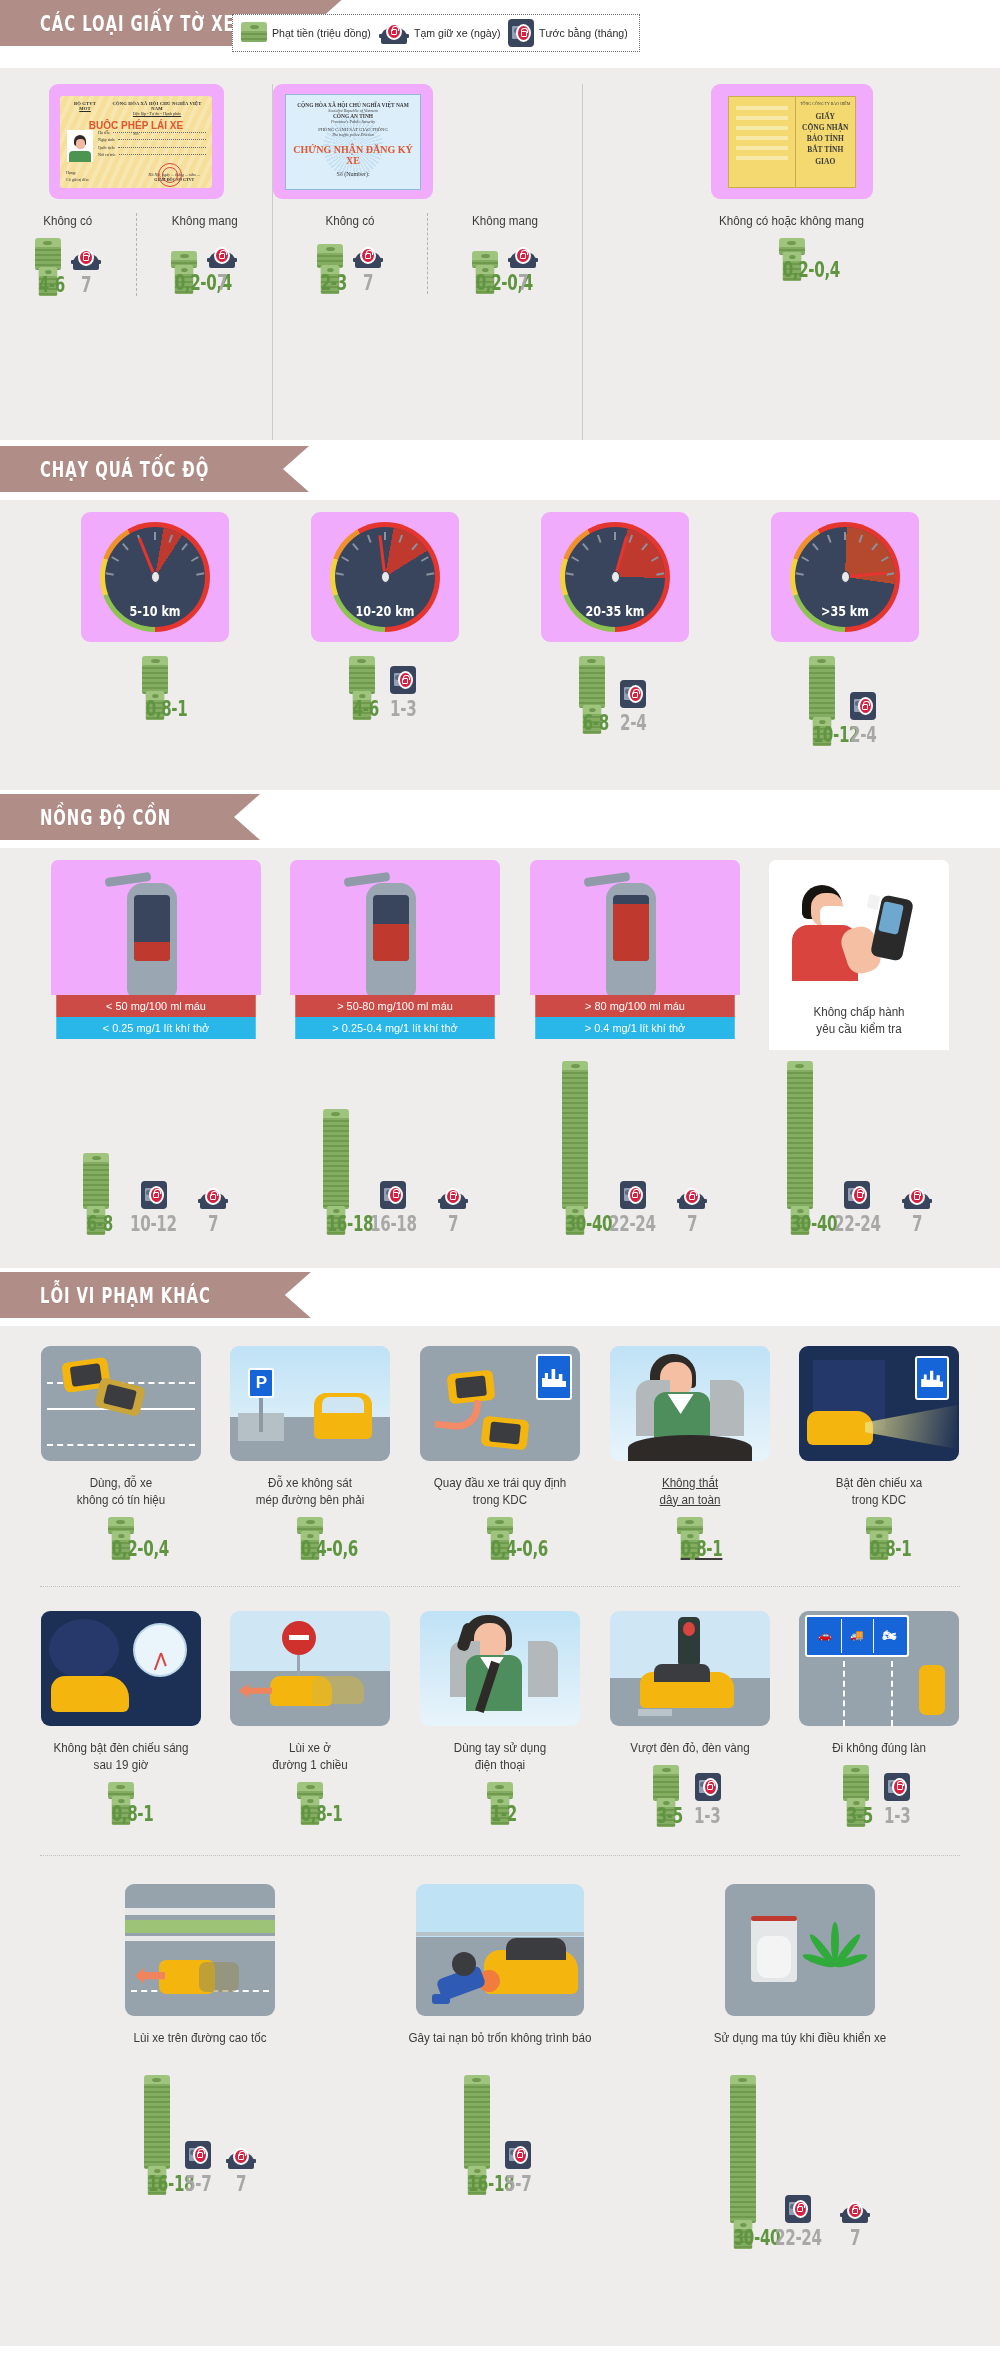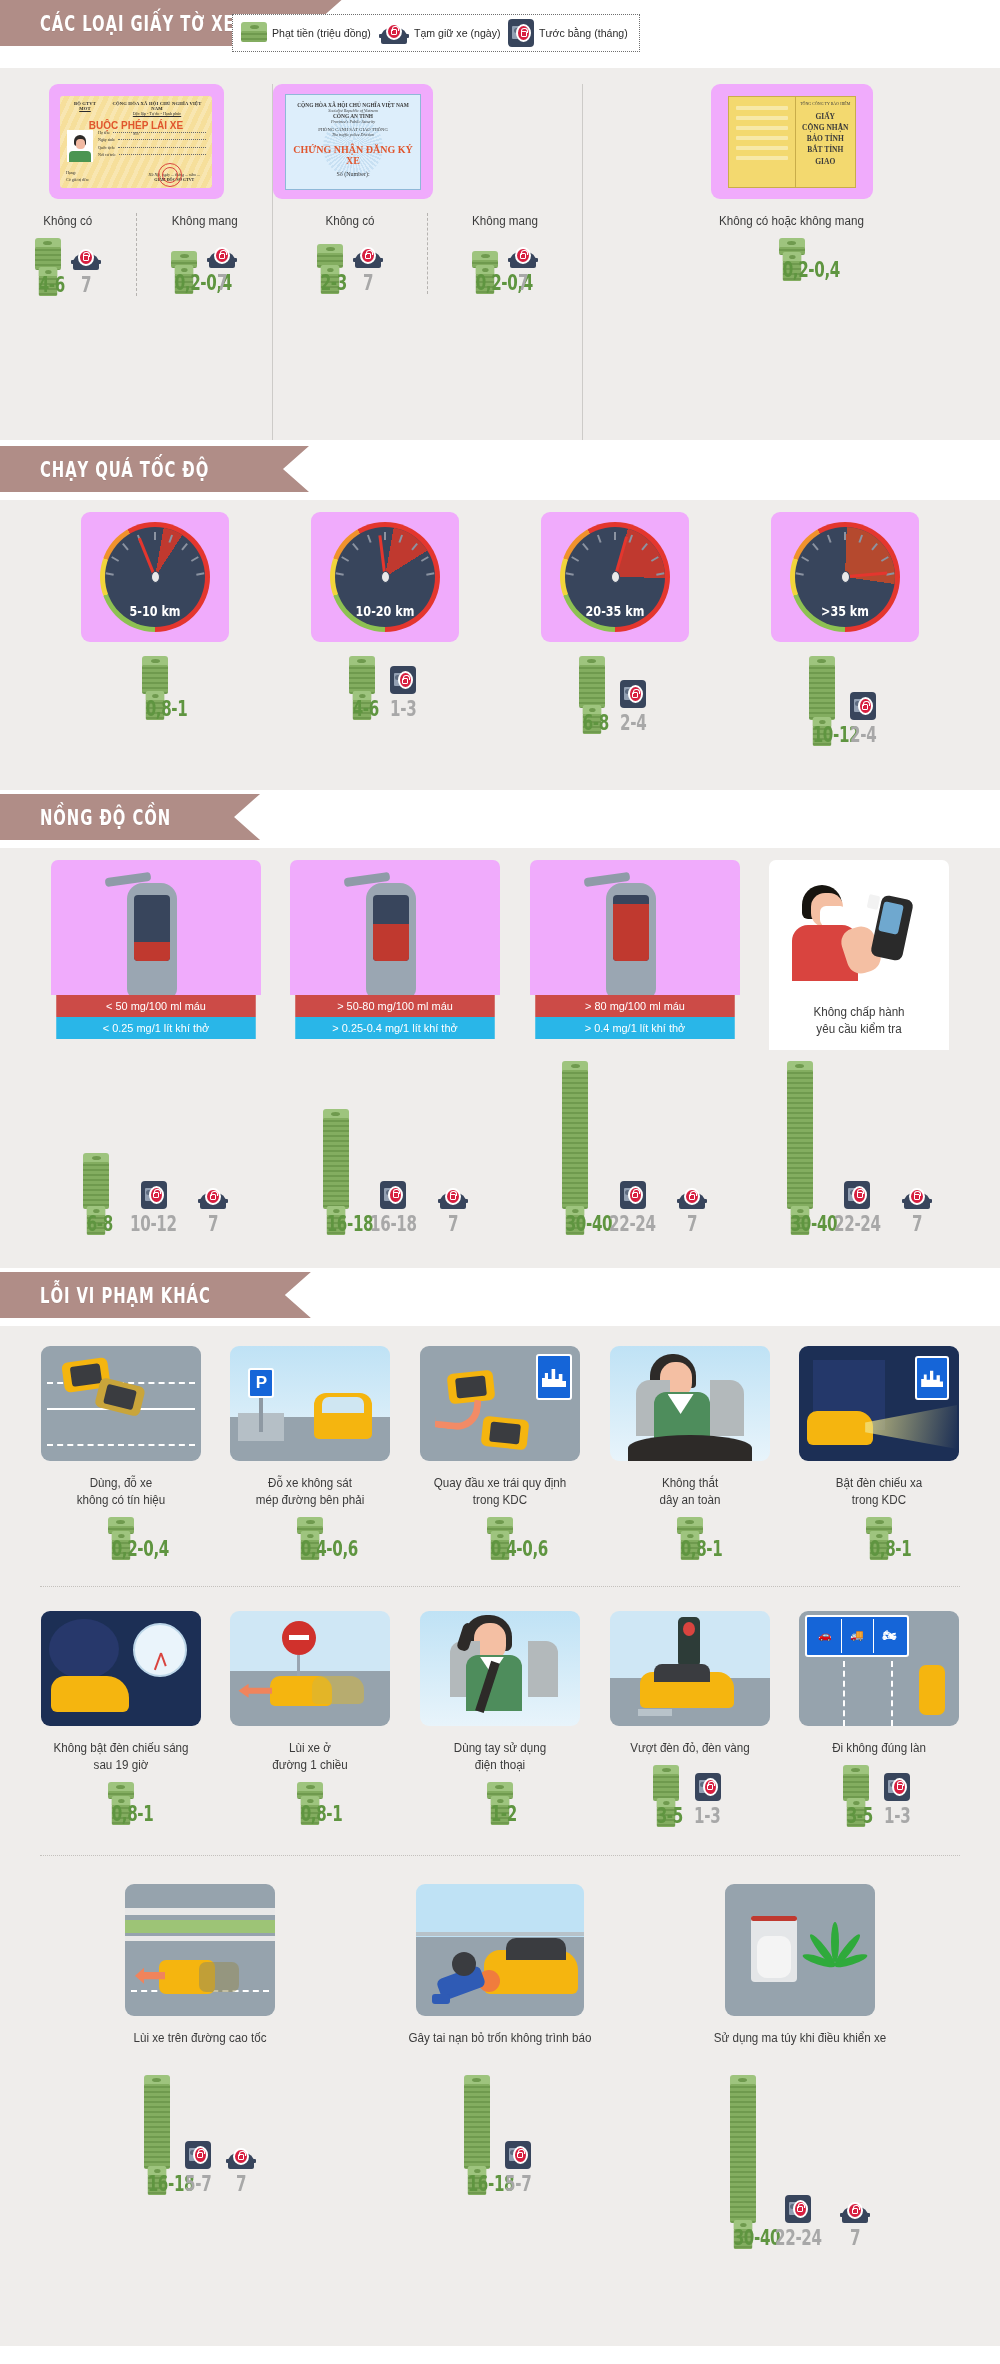--- a/index.html
+++ b/index.html
@@ -900,21 +900,21 @@
         <div class="vals" style="margin-top:16px;">
           <div class="val-unit">
             <div class="icon-slot">
                 <span class="money flat"></span>
               </div>
             <div class="num money">0,4-0,6</div>
           </div>
         </div>
       </div>
 
-      <div style="width:180px;text-align:center;">
+      <div style="width:180px;text-align:center;text-decoration:underline;">
         <div class="card-img sky" style="width:160px;height:115px;margin:0 auto;">
           <span style="position:absolute;left:40px;top:8px;width:46px;height:34px;background:#2d2a28;border-radius:22px 22px 4px 4px;"></span>
           <span style="position:absolute;left:50px;top:16px;width:32px;height:36px;background:#f4bfa3;border-radius:15px;"></span>
           <span style="position:absolute;left:26px;top:34px;width:34px;height:56px;background:#b3b9bb;border-radius:14px 0 0 0;"></span>
           <span style="position:absolute;right:26px;top:34px;width:34px;height:56px;background:#b3b9bb;border-radius:0 14px 0 0;"></span>
           <span style="position:absolute;left:44px;top:46px;width:56px;height:52px;background:#4e8d5c;border-radius:12px 12px 0 0;"></span>
           <span style="position:absolute;left:58px;top:48px;width:26px;height:20px;background:#fff;clip-path:polygon(50% 100%,0 0,100% 0);"></span>
           <span style="position:absolute;left:18px;bottom:0;right:18px;height:26px;background:#2d2a28;border-radius:50% 50% 0 0;"></span>
         </div>
         <div class="caption" style="margin-top:14px;white-space:pre-line;">Không thắt

